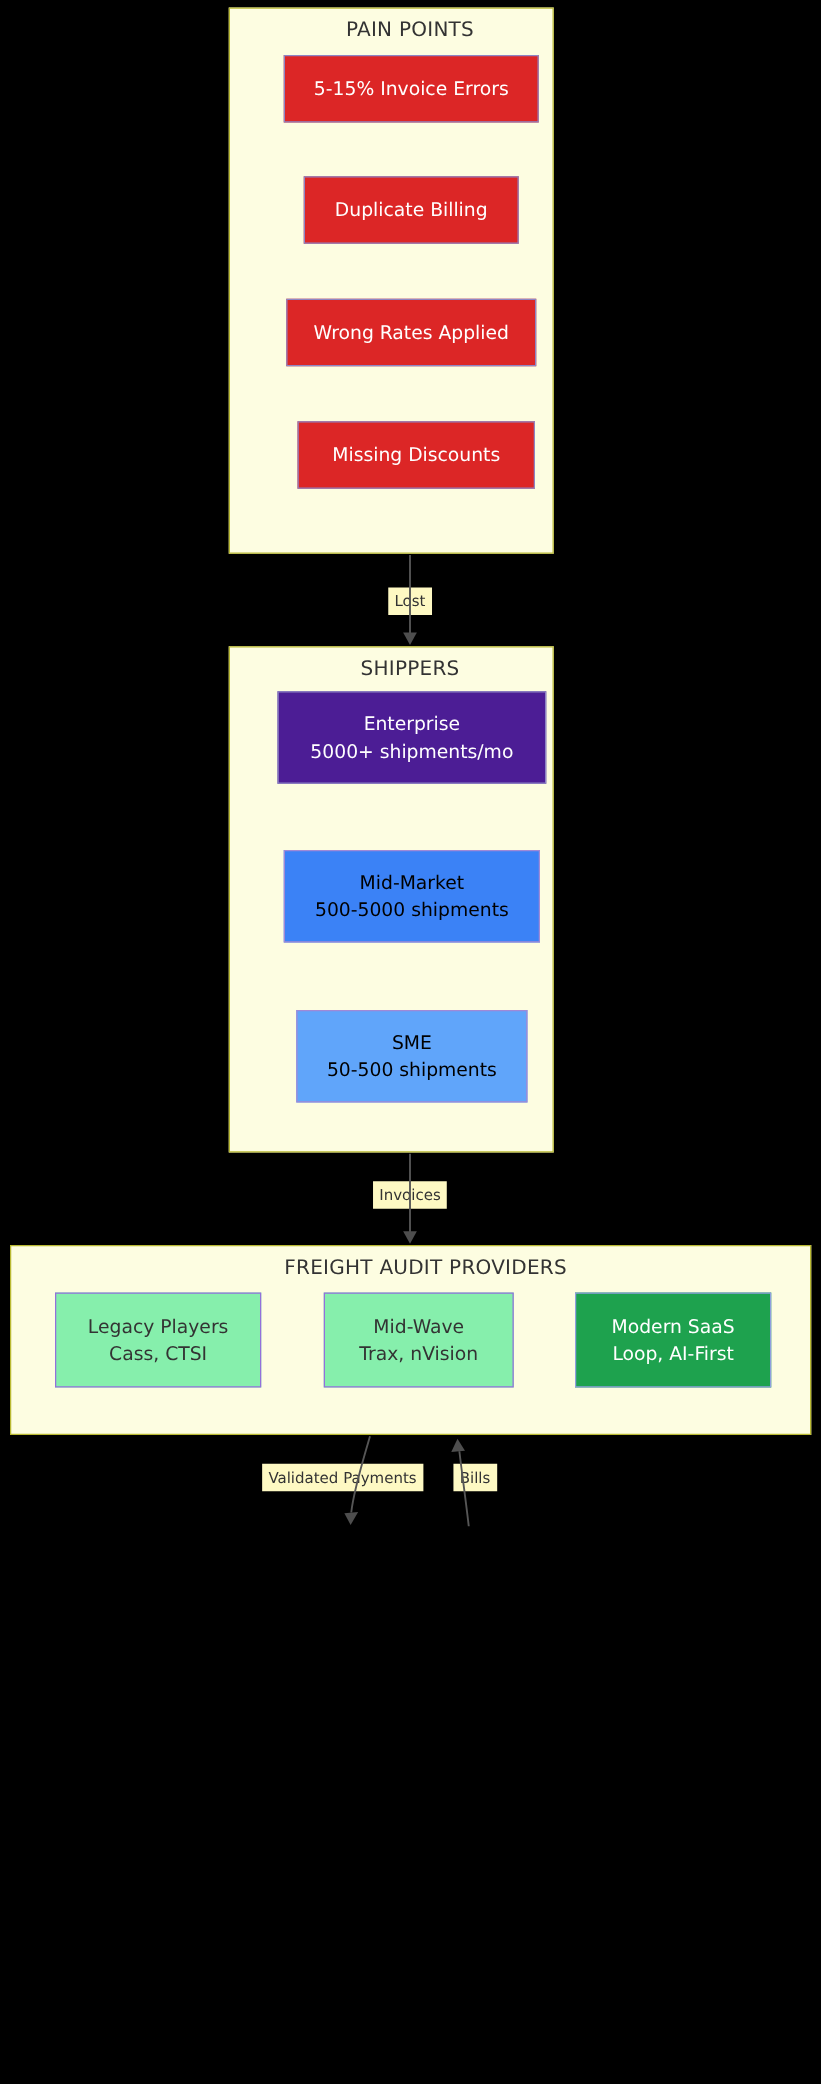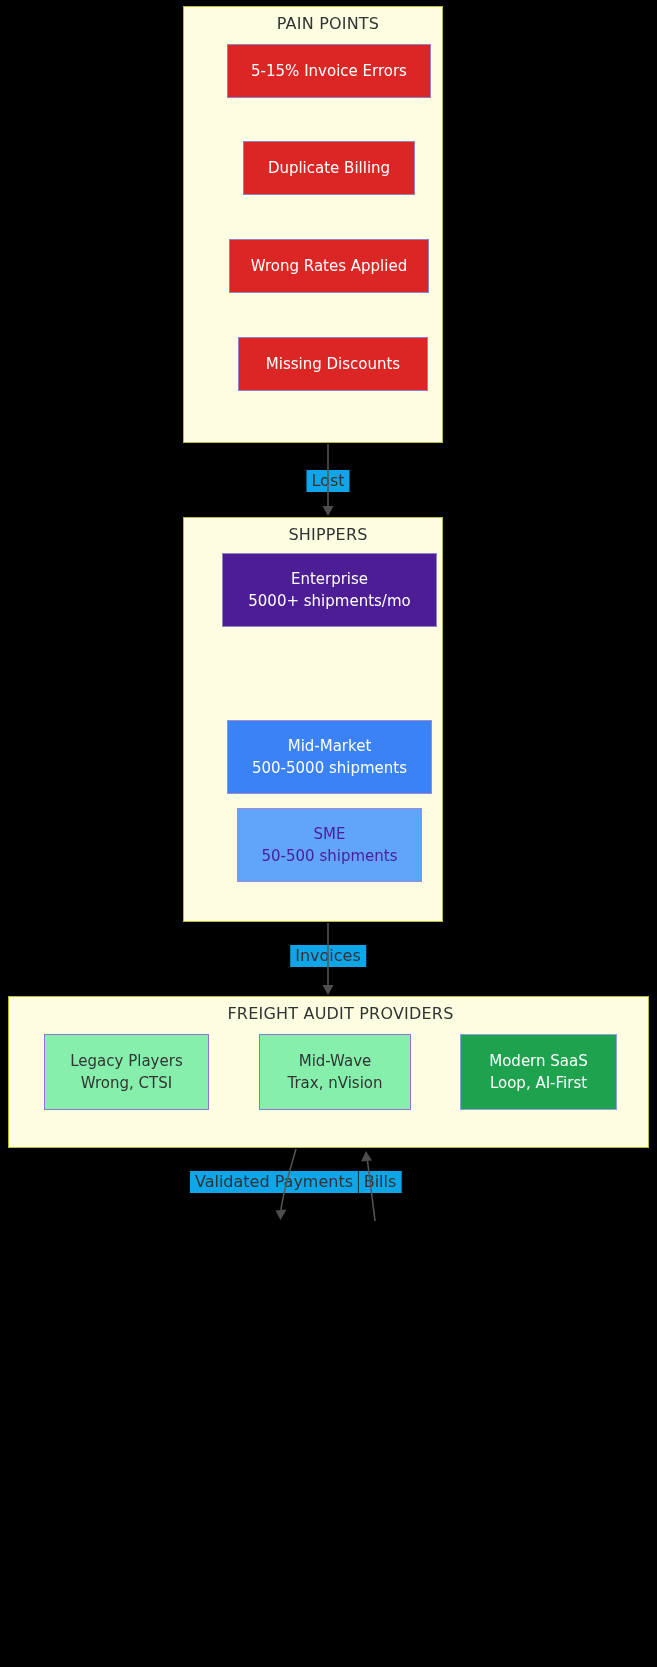--- a/index.html
+++ b/index.html
@@ -22,28 +22,28 @@
   .cluster-title.narrow{left:30px;right:0;}
   .cluster-title.wide{left:0;right:0;margin-left:24px;}
   .node{
     position:absolute;box-sizing:border-box;
     display:flex;flex-direction:column;align-items:center;justify-content:center;
     text-align:center;font-size:15px;line-height:22px;
     border:1px solid #9370db;
   }
   .node.red{background:#dc2626;color:#fff;border-color:#8d85c5;}
   .node.blue-dark{background:#4c1d95;color:#fff;border-color:#8d85c5;}
-  .node.blue-mid{background:#3b82f6;color:#ffffff;border-color:#a089d6;margin-top:40px;}
-  .node.blue-light{background:#60a5fa;color:#4c1d95;border-color:#a089d6;}
+  .node.blue-mid{background:#3b82f6;color:#000000;border-color:#a089d6;}
+  .node.blue-light{background:#60a5fa;color:#000000;border-color:#a089d6;}
   .node.green{background:#1ea24e;color:#fff;border-color:#8f9fdf;}
   .node.lavender{background:#86efac;color:#333;}
   .edge-label{
     position:absolute;transform:translate(-50%,-50%);
-    background:#0ea5e9;color:#333;
-    font-size:16px;line-height:20px;padding:1px 5px;
+    background:#fef9c3;color:#333;
+    font-size:12px;line-height:20px;padding:1px 5px;
     white-space:nowrap;z-index:2;text-align:center;
   }
   svg.edges{position:absolute;left:0;top:0;z-index:5;pointer-events:none;}
 </style>
 </head>
 <body>
 
 <div class="canvas">
 
   <section class="cluster" style="left:183px;top:6px;width:260px;height:437px">
@@ -75,21 +75,21 @@
     <div class="node blue-light" style="left:53px;top:290px;width:185px;height:74px">
       <span>SME</span>
       <span>50-500 shipments</span>
     </div>
   </section>
 
   <section class="cluster" style="left:8px;top:996px;width:641px;height:152px">
     <div class="cluster-title wide">FREIGHT AUDIT PROVIDERS</div>
     <div class="node lavender" style="left:35px;top:37px;width:165px;height:76px">
       <span>Legacy Players</span>
-      <span>Wrong, CTSI</span>
+      <span>Cass, CTSI</span>
     </div>
     <div class="node lavender" style="left:250px;top:37px;width:152px;height:76px">
       <span>Mid-Wave</span>
       <span>Trax, nVision</span>
     </div>
     <div class="node green" style="left:451px;top:37px;width:157px;height:76px">
       <span>Modern SaaS</span>
       <span>Loop, AI-First</span>
     </div>
   </section>

